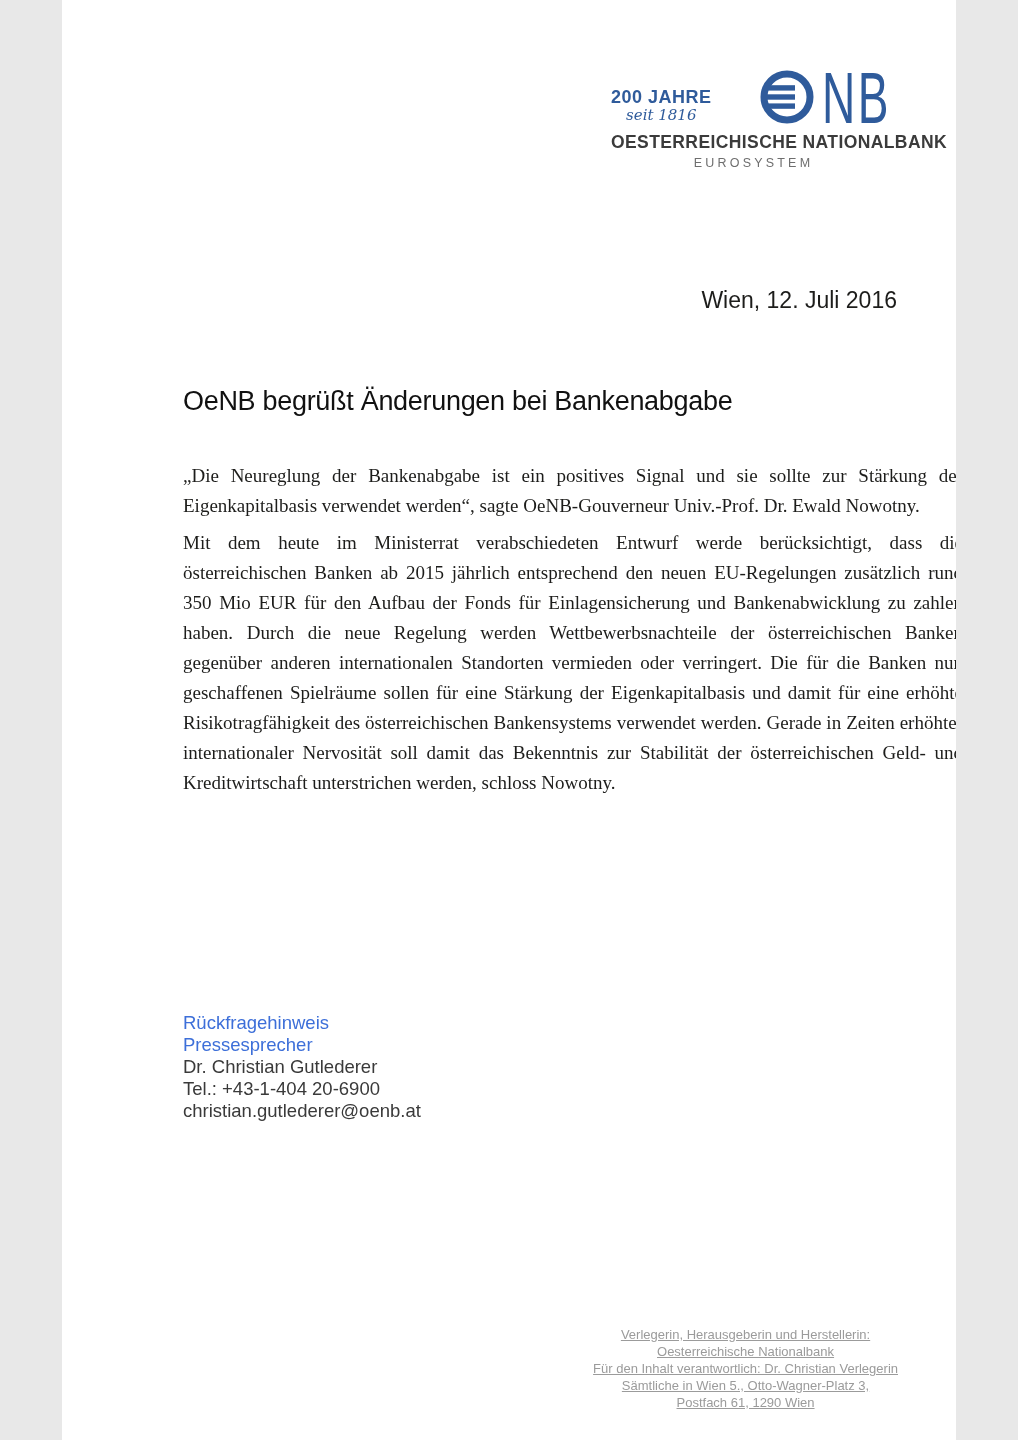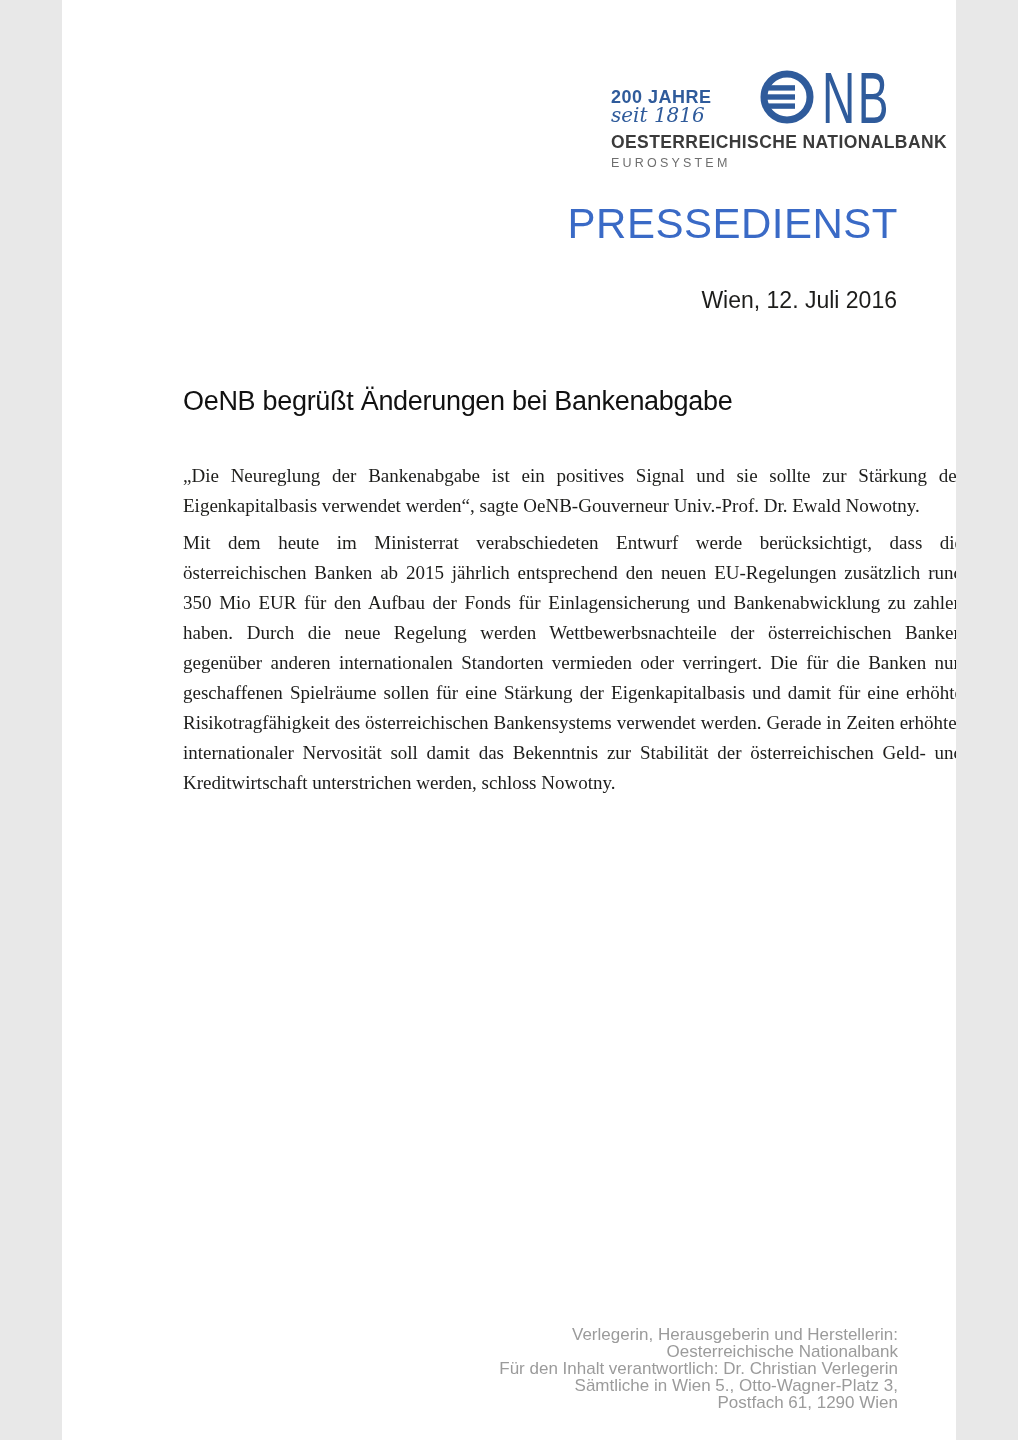--- a/index.html
+++ b/index.html
@@ -18,34 +18,34 @@
   }
   .logo-top{
     display:flex;justify-content:space-between;align-items:flex-end;
   }
   .anniv{color:var(--logo-blue);padding-bottom:2px;}
   .anniv-years{
     font-size:18px;font-weight:700;letter-spacing:0.5px;line-height:19px;
   }
   .anniv-since{
     font-family:"DejaVu Serif",serif;font-style:italic;
-    font-size:20px;line-height:17px;
+    font-size:15px;line-height:17px;text-align:center;
   }
   .onb-mark{color:var(--logo-blue);display:block;}
   .bank-name{
     margin-top:6px;
     color:var(--bank-gray);
     font-size:17.5px;font-weight:700;letter-spacing:0.4px;
     white-space:nowrap;text-align:right;
   }
   .eurosystem{
     margin-top:3px;
     color:var(--euro-gray);
     font-size:12.5px;font-weight:500;letter-spacing:3.2px;
-    text-align:left;
+    text-align:center;
   }
 
   
   .masthead{
     position:absolute;top:200px;right:58px;
     color:var(--masthead-blue);
     font-size:42px;font-weight:400;letter-spacing:0.5px;
     line-height:48px;
   }
   .dateline{
@@ -74,23 +74,23 @@
   .contact-block{
     position:absolute;top:1012px;left:121px;
     font-size:18.5px;line-height:22px;
     color:var(--contact-ink);
   }
   .contact-block .blue{color:var(--contact-blue);}
 
   
   .imprint{
     position:absolute;top:1326px;right:58px;
-    text-align:right;
+    text-align:center;
     color:var(--footer-gray);
-    font-size:17px;line-height:17px;
+    font-size:13px;line-height:17px;text-decoration:underline;
   }
 </style>
 </head>
 <body>
 
 <div class="page">
 
   <div class="logo-block">
     <div class="logo-top">
       <div class="anniv">
@@ -104,30 +104,36 @@
         <rect x="7" y="26.3" width="28" height="5.4" fill="currentColor"></rect>
         <rect x="8" y="35.4" width="27" height="5.4" fill="currentColor"></rect>
 
         <text transform="translate(62 0) scale(0.64 1)" x="0" y="55" font-size="72" letter-spacing="4" font-family="Liberation Sans, sans-serif" fill="currentColor">NB</text>
       </svg>
     </div>
     <div class="bank-name">OESTERREICHISCHE NATIONALBANK</div>
     <div class="eurosystem">EUROSYSTEM</div>
   </div>
 
-  <div class="masthead">PRESSEDIENST</div>
   <div class="dateline">Wien, 12. Juli 2016</div>
 
   <h1 class="article-title" style="margin:0;">OeNB begrüßt Änderungen bei Bankenabgabe</h1>
 
   <div class="article-body">
     <p>„Die Neureglung der Bankenabgabe ist ein positives Signal und sie sollte zur Stärkung der Eigenkapitalbasis verwendet werden“, sagte OeNB-Gouverneur Univ.-Prof. Dr. Ewald Nowotny.</p>
     <p>Mit dem heute im Ministerrat verabschiedeten Entwurf werde berücksichtigt, dass die österreichischen Banken ab 2015 jährlich entsprechend den neuen EU-Regelungen zusätzlich rund 350 Mio EUR für den Aufbau der Fonds für Einlagensicherung und Bankenabwicklung zu zahlen haben. Durch die neue Regelung werden Wettbewerbsnachteile der österreichischen Banken gegenüber anderen internationalen Standorten vermieden oder verringert. Die für die Banken nun geschaffenen Spielräume sollen für eine Stärkung der Eigenkapitalbasis und damit für eine erhöhte Risikotragfähigkeit des österreichischen Bankensystems verwendet werden. Gerade in Zeiten erhöhter internationaler Nervosität soll damit das Bekenntnis zur Stabilität der österreichischen Geld- und Kreditwirtschaft unterstrichen werden, schloss Nowotny.</p>
   </div>
 
+  <div class="contact-block">
+    <div class="blue">Rückfragehinweis</div>
+    <div class="blue">Pressesprecher</div>
+    <div>Dr. Christian Gutlederer</div>
+    <div>Tel.: +43-1-404 20-6900</div>
+    <div>christian.gutlederer@oenb.at</div>
+  </div>
 
   <div class="imprint">
     <div>Verlegerin, Herausgeberin und Herstellerin:</div>
     <div>Oesterreichische Nationalbank</div>
     <div>Für den Inhalt verantwortlich: Dr. Christian Verlegerin</div>
     <div>Sämtliche in Wien 5., Otto-Wagner-Platz 3,</div>
     <div>Postfach 61, 1290 Wien</div>
   </div>
 
 </div>

